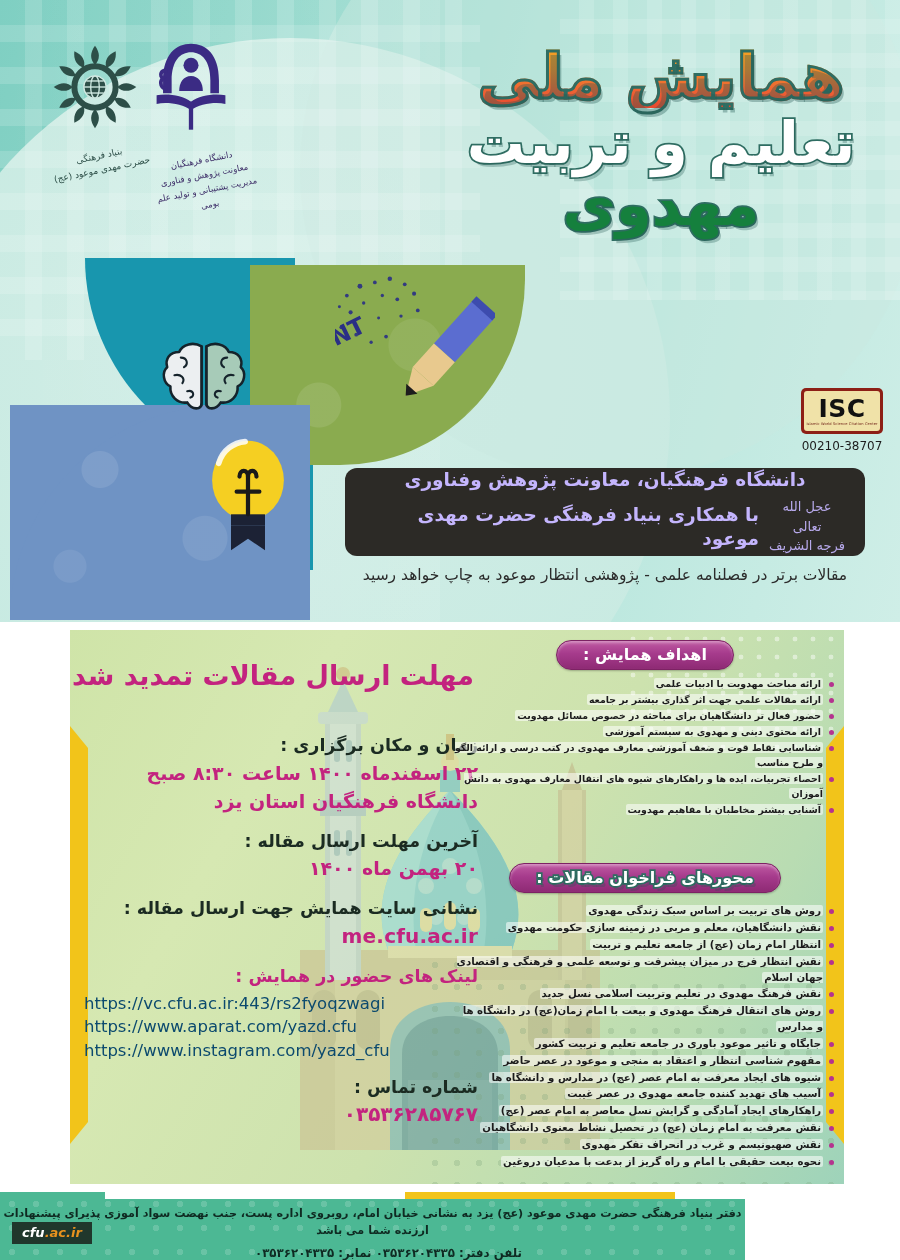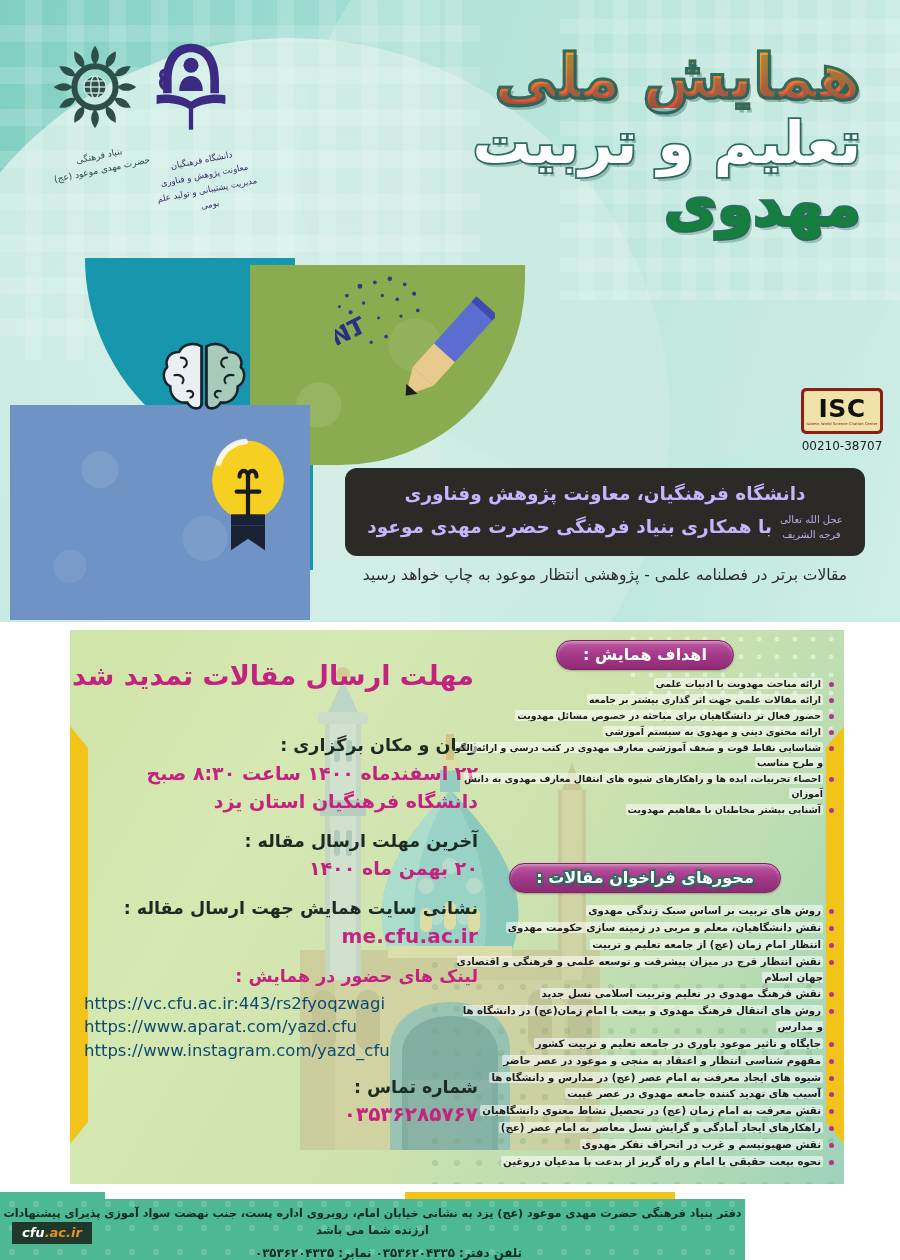--- a/index.html
+++ b/index.html
@@ -63,22 +63,22 @@
     font-family: "DejaVu Sans", sans-serif;
   }
   .logo-cap-left {
     position: absolute; left: 100px; top: 112px; width: 118px;
     transform: rotate(-11deg); transform-origin: right top;
     text-align: center; color: #3b2b66; font-size: 8.5px; line-height: 1.75;
   }
 
   
   .title-block {
-    position: absolute; right: 39px; top: 46px; width: 430px;
-    text-align: right; direction: rtl;
+    position: absolute; right: 24px; top: 46px; width: 430px;
+    text-align: center; direction: rtl;
   }
   .t-line { font-weight: 700; line-height: 1; white-space: nowrap; }
   .t1 {
     font-size: 62px; letter-spacing: -1px;
     background: linear-gradient(180deg, #f5a623 0%, #f08a2a 38%, #ee5f33 75%, #e8472e 100%);
     -webkit-background-clip: text; background-clip: text; color: transparent;
     -webkit-text-stroke: 3px #2f6d62; paint-order: stroke fill;
     text-shadow: 3px 4px 0 rgba(35,90,82,.35);
     margin-bottom: 6px;
   }
@@ -151,21 +151,21 @@
     position: absolute; left: 345px; top: 468px; width: 520px; height: 88px;
     background: #2c2a26; border-radius: 12px;
     display: flex; flex-direction: column; justify-content: center;
     padding: 0 18px; color: #c4b5fd;
   }
   .banner-l1 { font-size: 18.5px; font-weight: 700; text-align: center; line-height: 1.25; }
   .banner-l2row {
     display: flex; align-items: center; justify-content: center; gap: 8px; margin-top: 6px;
   }
   .banner-l2 { font-size: 18.5px; font-weight: 700; line-height: 1.25; }
-  .banner-dua { font-size: 10px; line-height: 1.5; text-align: center; opacity: .92; }
+  .banner-dua { font-size: 13px; line-height: 1.5; text-align: center; opacity: .92; }
   .banner-note {
     position: absolute; left: 345px; top: 566px; width: 520px;
     text-align: center; font-size: 15.5px; color: #2b2b2b; font-weight: 500;
   }
 
   
   .card {
     position: absolute; left: 62px; top: 622px; width: 790px; height: 570px;
     background: #ffffff;
   }
@@ -552,22 +552,22 @@
           <li><span class="txt">روش های تربیت بر اساس سبک زندگی مهدوی</span></li>
           <li><span class="txt">نقش دانشگاهیان، معلم و مربی در زمینه سازی حکومت مهدوی</span></li>
           <li><span class="txt">انتظار امام زمان (عج) از جامعه تعلیم و تربیت</span></li>
           <li><span class="txt">نقش انتظار فرج در میزان پیشرفت و توسعه علمی و فرهنگی و اقتصادی جهان اسلام</span></li>
           <li><span class="txt">نقش فرهنگ مهدوی در تعلیم وتربیت اسلامی نسل جدید</span></li>
           <li><span class="txt">روش های انتقال فرهنگ مهدوی و بیعت با امام زمان(عج) در دانشگاه ها و مدارس</span></li>
           <li><span class="txt">جایگاه و تاثیر موعود باوری در جامعه تعلیم و تربیت کشور</span></li>
           <li><span class="txt">مفهوم شناسی انتظار و اعتقاد به منجی و موعود در عصر حاضر</span></li>
           <li><span class="txt">شیوه های ایجاد معرفت به امام عصر (عج) در مدارس و دانشگاه ها</span></li>
           <li><span class="txt">آسیب های تهدید کننده جامعه مهدوی در عصر غیبت</span></li>
+          <li><span class="txt">راهکارهای ایجاد آمادگی و گرایش نسل معاصر به امام عصر (عج)</span></li>
           <li><span class="txt">نقش معرفت به امام زمان (عج) در تحصیل نشاط معنوی دانشگاهیان</span></li>
-          <li><span class="txt">راهکارهای ایجاد آمادگی و گرایش نسل معاصر به امام عصر (عج)</span></li>
           <li><span class="txt">نقش صهیونیسم و غرب در انحراف تفکر مهدوی</span></li>
           <li><span class="txt">نحوه بیعت حقیقی با امام و راه گریز از بدعت با مدعیان دروغین</span></li>
 
         </ul>
       </div>
     </div>
   </div>
 
   <div class="footer">
     <div class="footer-dots"></div>

